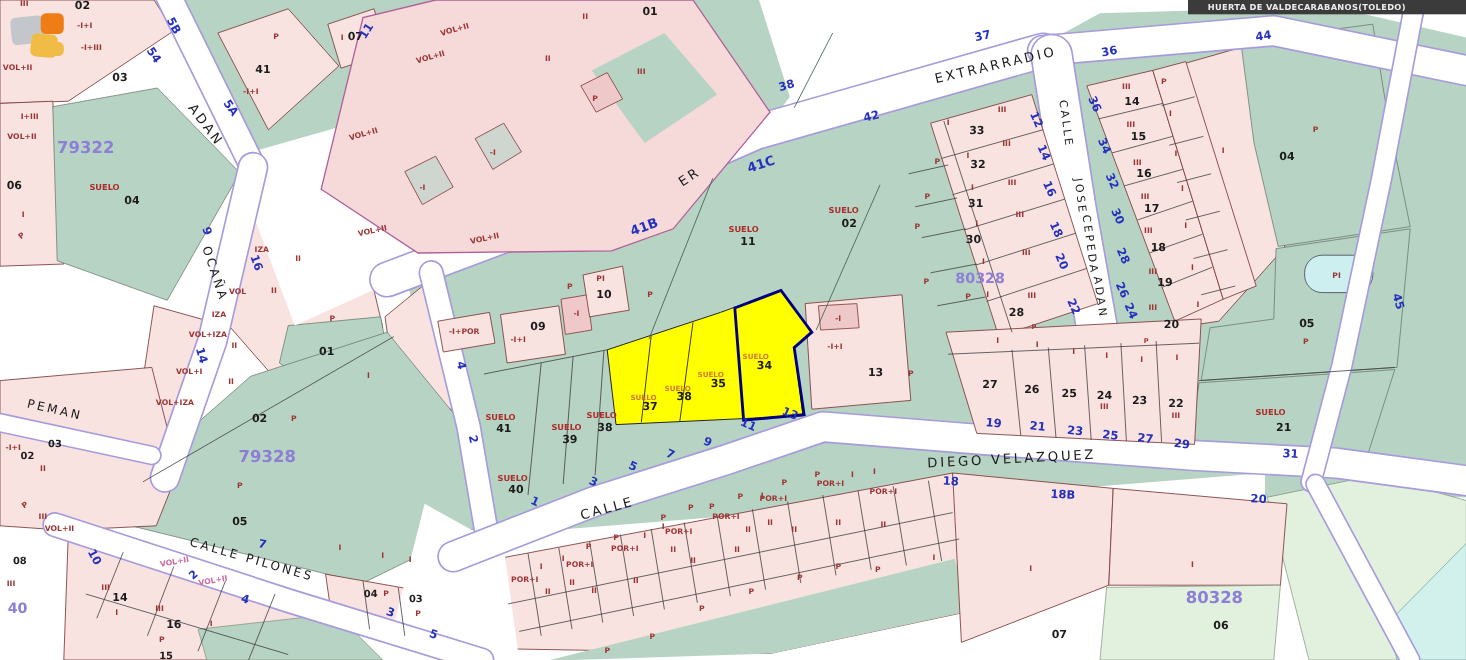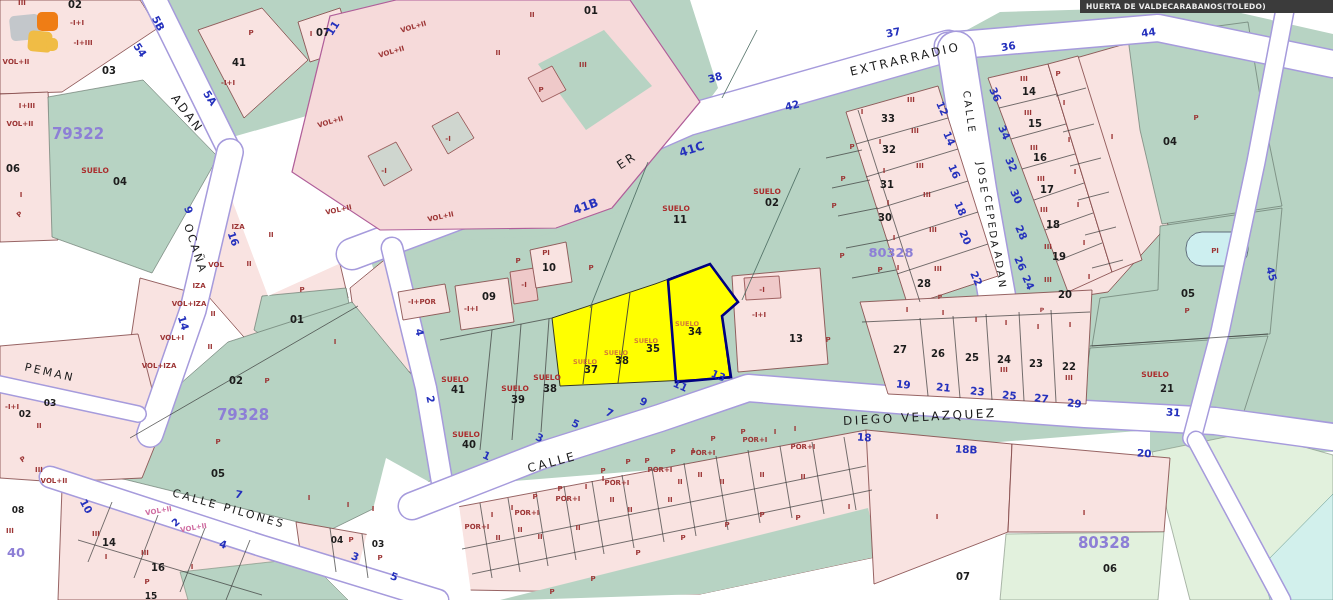--- a/index.html
+++ b/index.html
@@ -25,21 +25,21 @@
   text{font-family:"DejaVu Sans","Liberation Sans",sans-serif;text-anchor:middle;}
   .lb-pn{fill:#1c1c1c;font-size:10px;font-weight:700;}
   .lb-rc{fill:#9c3434;font-size:7px;font-weight:700;}
   .lb-sn{fill:#2531bd;font-size:10.5px;font-weight:700;}
   .lb-st{fill:#1b1b1b;font-size:12px;font-weight:500;letter-spacing:2.5px;}
   .lb-blk{fill:#8d7fd6;font-size:15px;font-weight:700;}
   .lb-pk{fill:#cf6ba0;font-size:7px;font-weight:700;}
   .lb-su{fill:#ab2e2e;font-size:7.5px;font-weight:700;}
   .lb-sf{fill:#c4504a;font-size:6.5px;font-weight:700;opacity:.75;}
   .topbar{position:absolute;left:1080px;top:0;width:253px;height:13px;background:#3b3b3b;
-          color:#ececec;font-size:7.5px;font-weight:700;line-height:13px;padding-left:6px;
+          color:#ececec;font-size:7.5px;font-weight:700;line-height:13px;padding-left:18px;
           box-sizing:border-box;letter-spacing:.3px;white-space:nowrap;overflow:hidden;}
   .logo{position:absolute;left:0;top:0;width:70px;height:60px;}
   .logo .sq{position:absolute;border-radius:5px;}
   .lg-gray{left:10px;top:15px;width:30px;height:25px;transform:rotate(-6deg);}
   .lg-orange{left:37px;top:12px;width:21px;height:19px;}
   .lg-yellow{left:28px;top:31px;width:24px;height:21px;transform:rotate(5deg);}
   .lg-yellow2{left:46px;top:38px;width:12px;height:13px;}
 </style>
 </head>
 <body>

